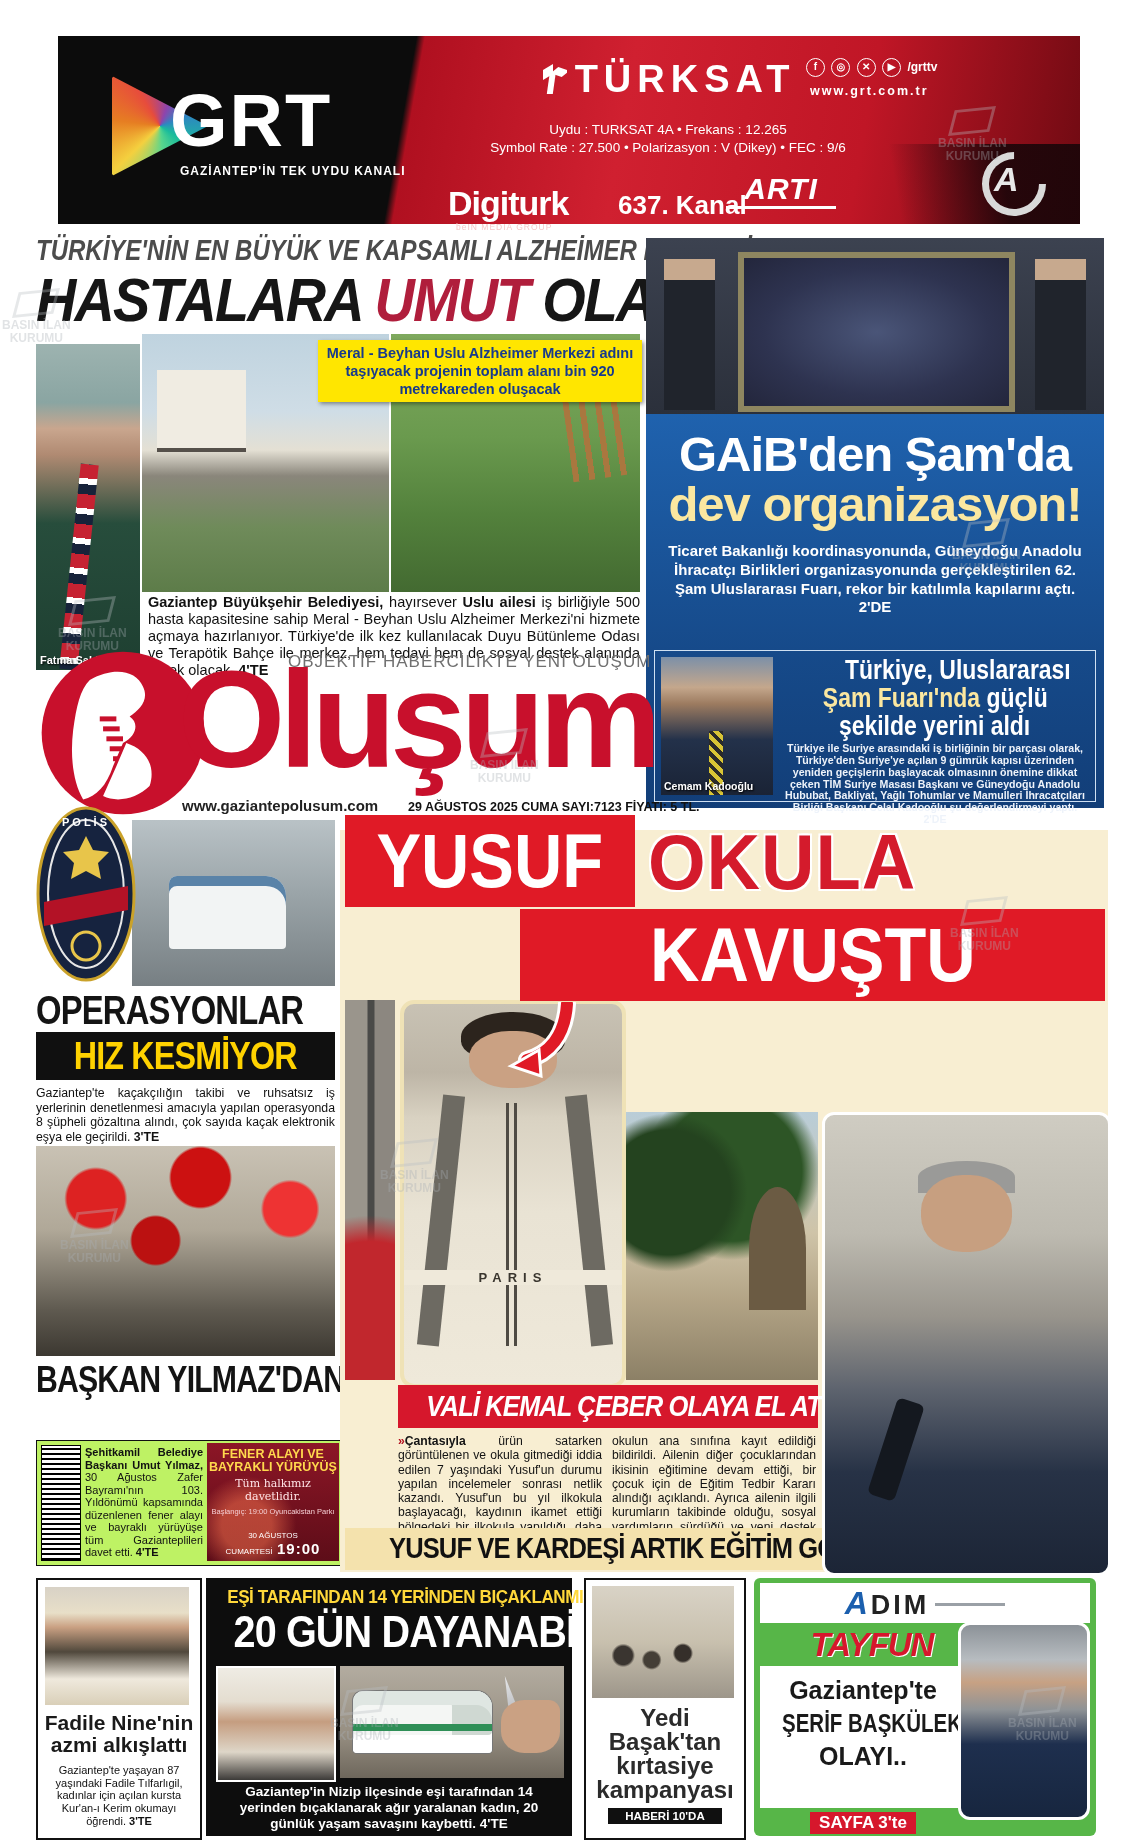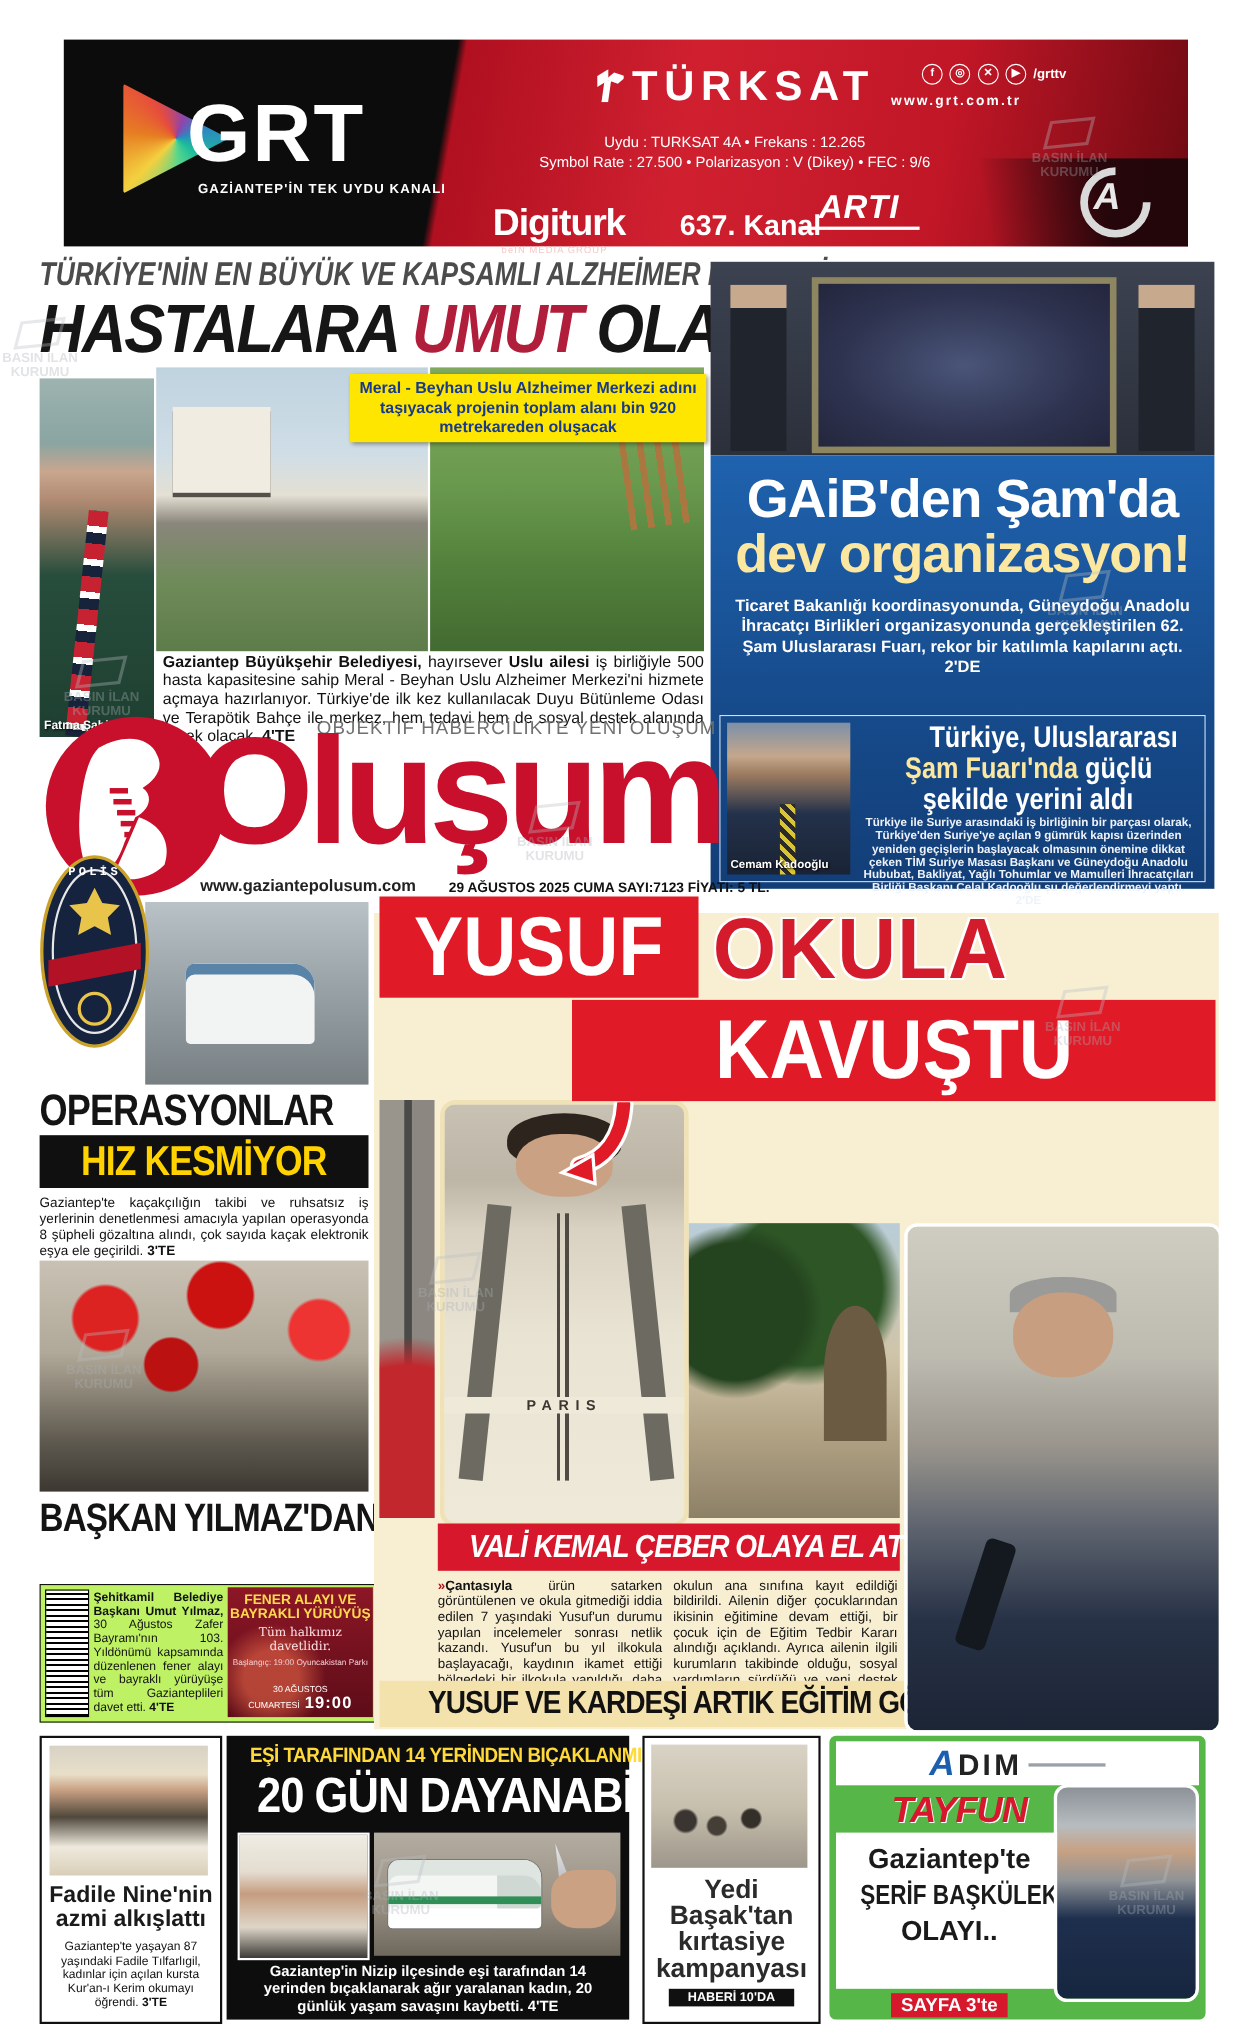--- a/index.html
+++ b/index.html
@@ -28,21 +28,21 @@
   .tsat .logo{font-size:38px;font-weight:bold;letter-spacing:6px;}
   .tsat-mark{display:inline-block;width:26px;height:30px;margin-right:8px;vertical-align:-2px;}
   .satline{position:absolute;left:330px;width:560px;text-align:center;color:#fff;font-size:13.5px;}
   .digiturk{position:absolute;left:390px;top:148px;color:#fff;font-size:34px;font-weight:bold;letter-spacing:-1px;}
   .bein{position:absolute;left:398px;top:186px;color:#f4c9c9;font-size:8.5px;letter-spacing:1px;}
   .kanal{position:absolute;left:560px;top:154px;color:#fff;font-size:26px;font-weight:bold;}
   .arti{position:absolute;left:668px;top:136px;width:110px;text-align:center;color:#fff;}
   .arti .a{font-size:30px;font-weight:bold;font-style:italic;letter-spacing:1px;border-bottom:3px solid #fff;}
   .arti .sub{font-size:10px;font-weight:bold;border:1.5px solid #fff;border-radius:6px;padding:0 4px;margin-top:3px;display:inline-block;}
   .arti .sub2{font-size:7px;letter-spacing:2px;margin-top:2px;}
-  .social{position:absolute;left:748px;top:22px;color:#fff;font-size:12px;font-weight:bold;margin-left:32px;}
+  .social{position:absolute;left:748px;top:22px;color:#fff;font-size:12px;font-weight:bold;}
   .social .ic{display:inline-block;width:17px;height:17px;border:1.5px solid #fff;border-radius:50%;
       text-align:center;line-height:16px;font-size:10px;margin-right:3px;vertical-align:middle;}
   .grtweb{position:absolute;left:752px;top:48px;color:#fff;font-size:12.5px;font-weight:bold;letter-spacing:2px;}
   .aymedia{position:absolute;right:34px;bottom:8px;width:70px;height:64px;}
   .aymedia .cres{position:absolute;left:6px;top:0;width:50px;height:50px;border:7px solid #d9d9d9;
       border-radius:50%;border-top-color:transparent;transform:rotate(45deg);}
   .aymedia .a{position:absolute;left:18px;top:8px;color:#e8e8e8;font-weight:bold;font-size:34px;font-style:italic;}
   
   .kicker{left:36px;top:233px;color:#4c4c4c;font-size:30px;font-weight:bold;font-style:italic;
       text-shadow:1px 1px 0 #fff,-1px -1px 0 #fff;}
@@ -327,21 +327,21 @@
       <path d="M52 56 C64 60 70 70 66 82 C58 90 46 92 38 88 L46 70 Z" fill="#fff"></path>
     </svg>
   </div>
   <div class="abs oword">Oluşum</div>
   <div class="abs mweb">www.gaziantepolusum.com</div>
   <div class="abs mdate">29 AĞUSTOS 2025 CUMA SAYI:7123 FİYATI: 5 TL.</div>
 
   <div class="abs pphoto">
     <div class="van"></div>
   </div>
-  <div class="abs" style="left:36px;top:777px;width:100px;height:182px;z-index:3;font-family:Liberation Mono, monospace;">
+  <div class="abs" style="left:36px;top:806px;width:100px;height:182px;z-index:3;">
     <svg viewBox="0 0 100 182" width="100" height="182">
       <ellipse cx="50" cy="88" rx="48" ry="86" fill="#16233f" stroke="#caa22a" stroke-width="3"></ellipse>
       <ellipse cx="50" cy="88" rx="38" ry="74" fill="none" stroke="#e7e7e7" stroke-width="2"></ellipse>
       <path d="M8 96 L92 80 L92 104 L8 120 Z" fill="#b31226"></path>
       <path d="M50 30 l7 14 16 2 -11 11 3 16 -15 -8 -15 8 3 -16 -11 -11 16 -2 z" fill="#e8c54a"></path>
       <circle cx="50" cy="140" r="14" fill="none" stroke="#e8c54a" stroke-width="3"></circle>
     </svg>
     <div style="position:absolute;left:0;top:10px;width:100%;text-align:center;color:#fff;font-size:11px;font-weight:bold;letter-spacing:3px;">POLİS</div>
   </div>
   <div class="abs operasyonlar"><span class="cond" style="transform:scaleX(.82);">OPERASYONLAR</span></div>

